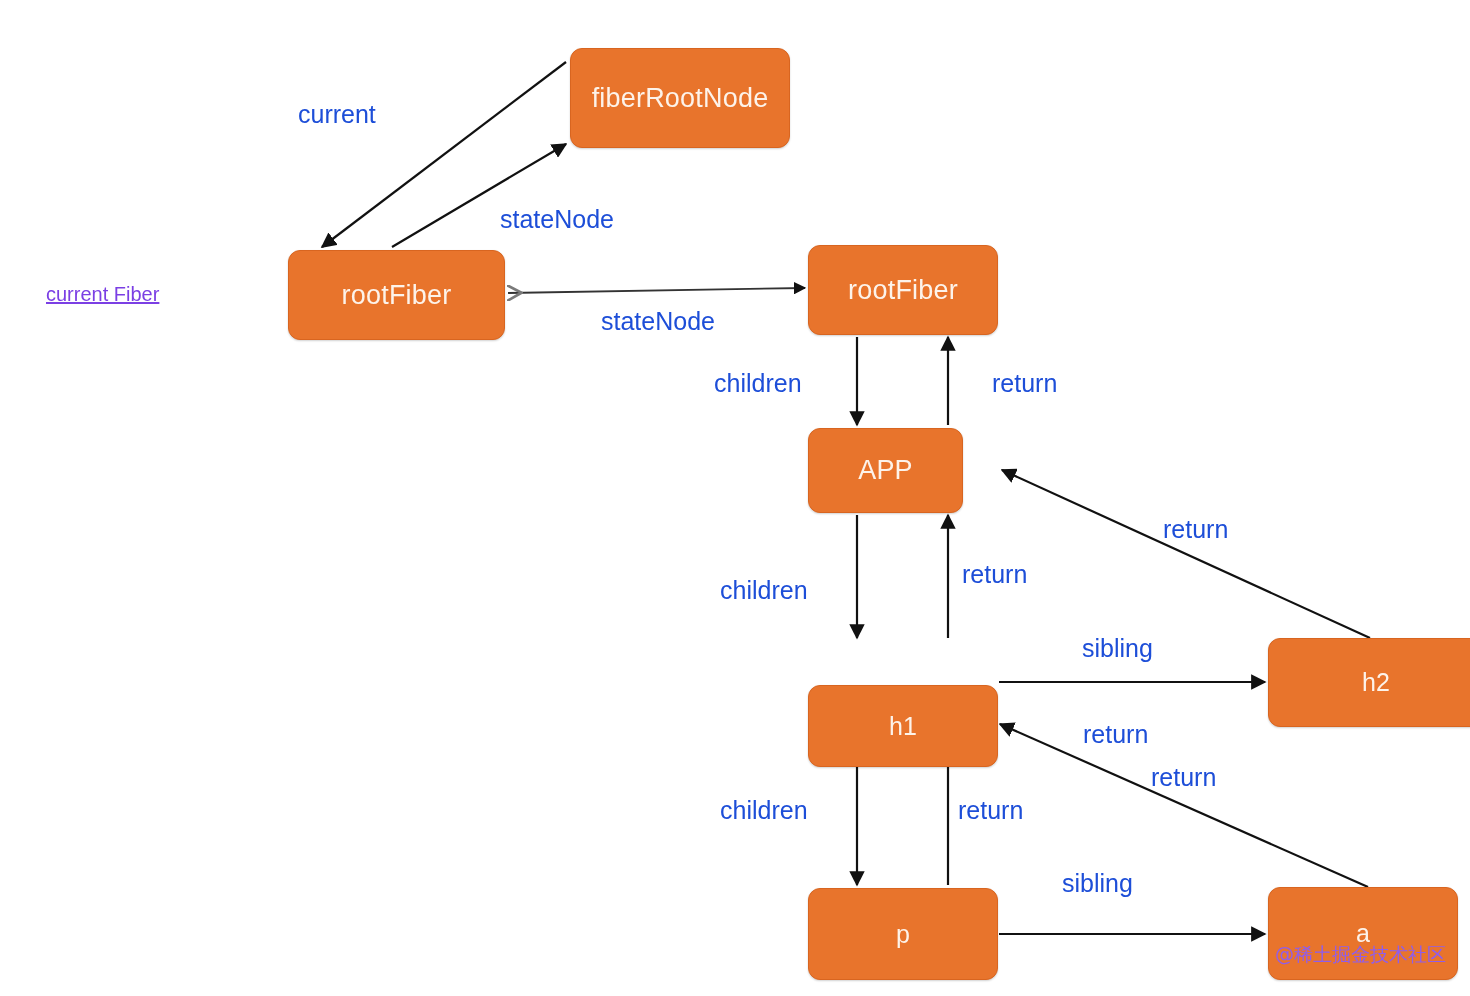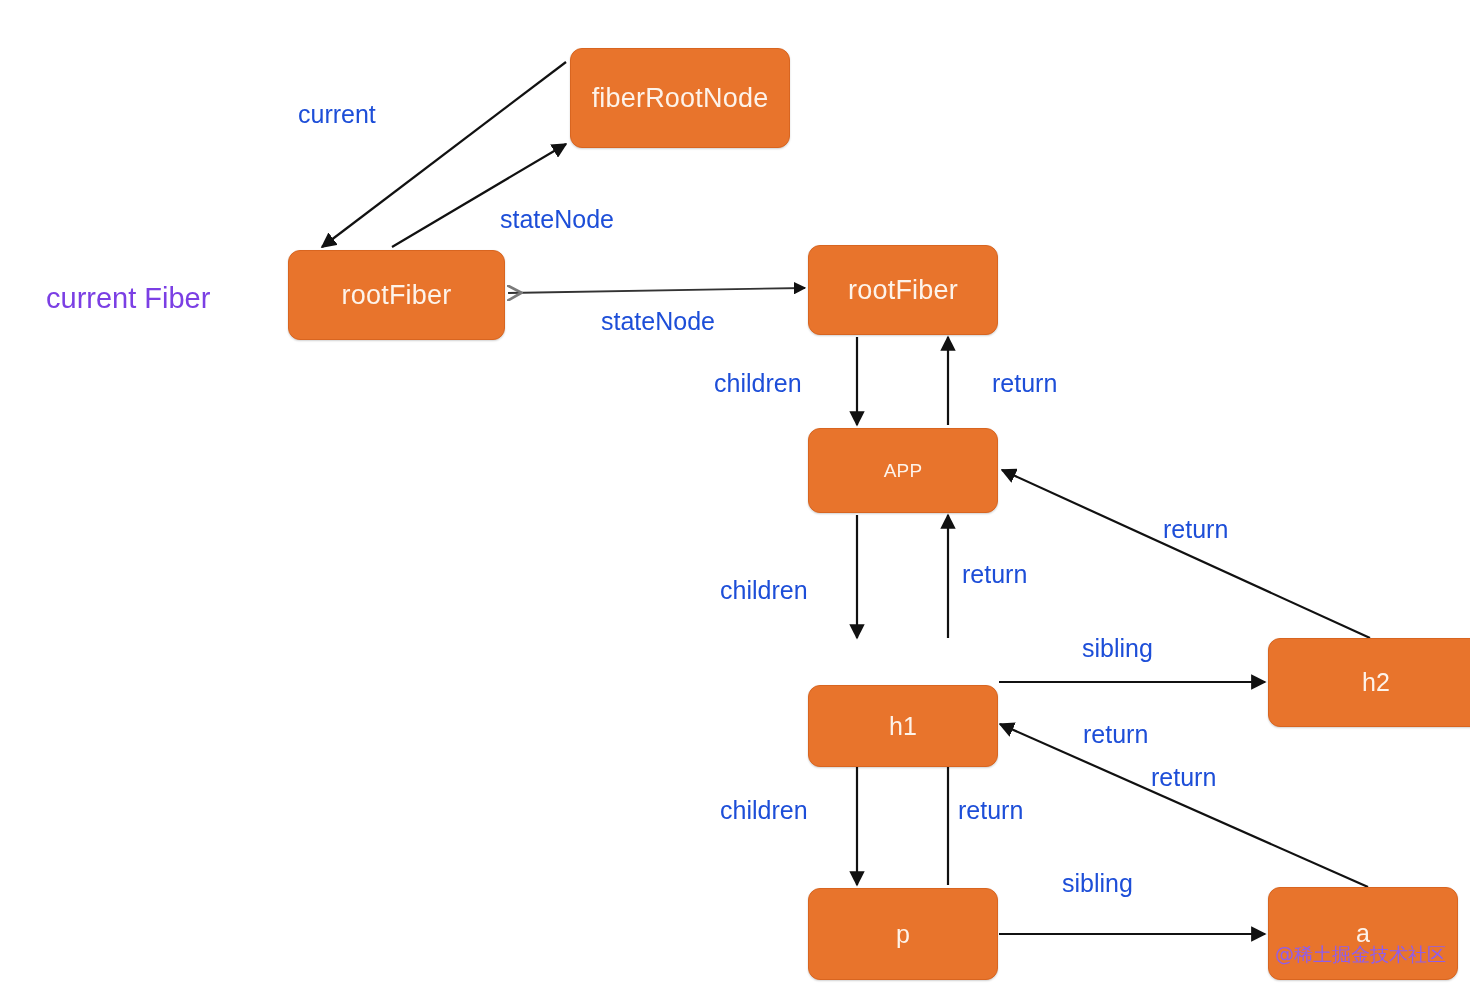--- a/index.html
+++ b/index.html
@@ -46,24 +46,25 @@
   }
   .edge-label {
     position: absolute;
     font-size: 25px;
     color: #1d4ed8;
     white-space: nowrap;
     line-height: 1;
   }
   .group-label {
     position: absolute;
-    font-size: 29px;
+    font-size: 20px;
     color: #7B3FE4;
     white-space: nowrap;
     line-height: 1;
+    text-decoration: underline;
   }
   .watermark {
     position: absolute;
     font-size: 19px;
     color: #8b5cf6;
     white-space: nowrap;
     font-family: "DejaVu Sans", sans-serif;
     opacity: 0.95;
     line-height: 1;
   }
@@ -115,21 +116,21 @@
   </div>
 
   <div class="node" style="left:288px; top:250px; width:217px; height:90px; font-size:27px;">
     <span class="node-label">rootFiber</span>
   </div>
 
   <div class="node" style="left:808px; top:245px; width:190px; height:90px; font-size:27px;">
     <span class="node-label">rootFiber</span>
   </div>
 
-  <div class="node" style="left:808px; top:428px; width:190px; height:85px; font-size:19px;">
+  <div class="node" style="left:808px; top:428px; width:155px; height:85px; font-size:27px;">
     <span class="node-label">APP</span>
   </div>
 
   <div class="node" style="left:808px; top:641px; width:190px; height:82px; font-size:25px;margin-top:44px;">
     <span class="node-label">h1</span>
   </div>
 
   <div class="node" style="left:1268px; top:638px; width:216px; height:89px; font-size:25px;">
     <span class="node-label">h2</span>
   </div>

